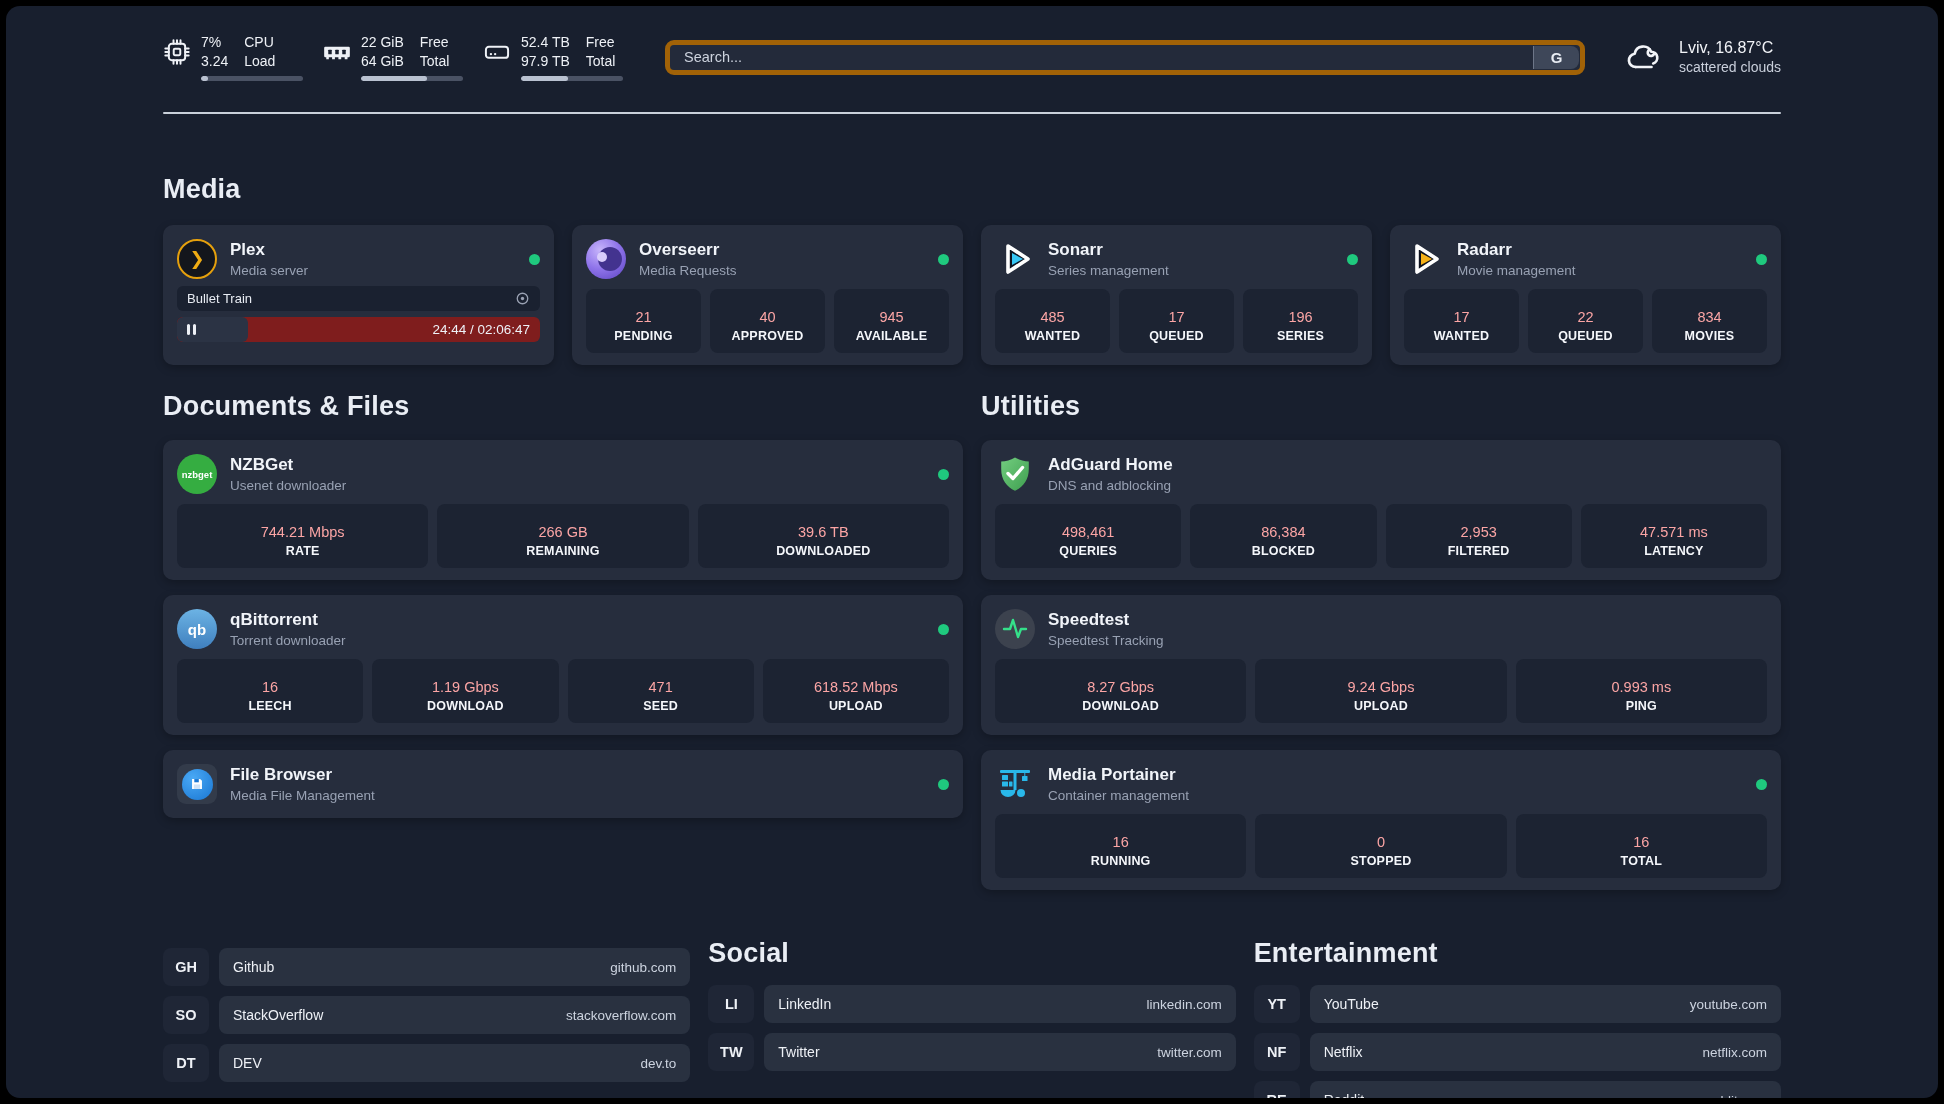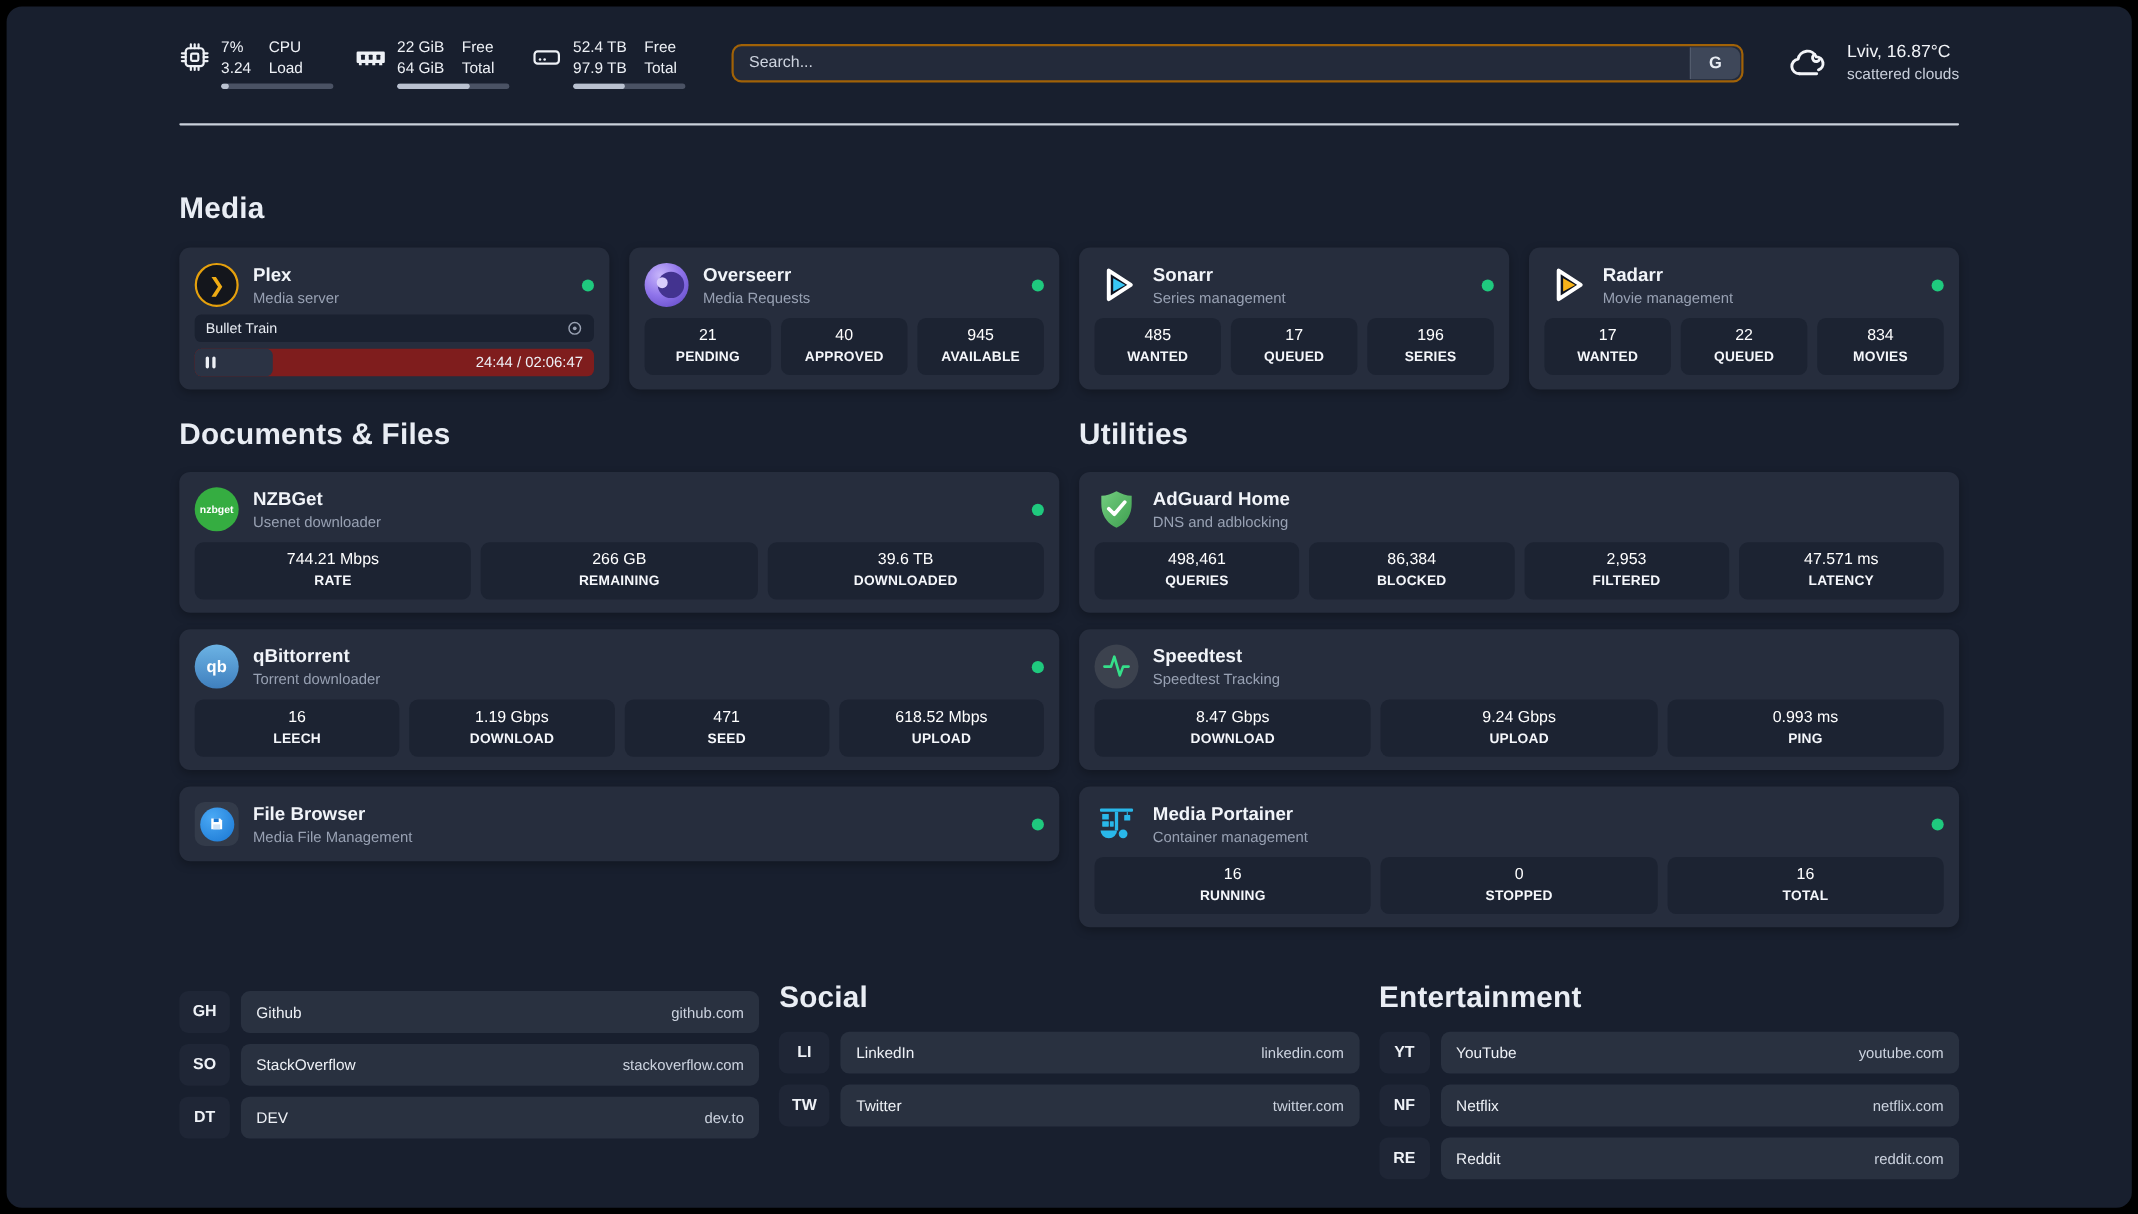--- a/index.html
+++ b/index.html
@@ -9,21 +9,21 @@
   
   .topbar { display:flex; align-items:center; margin:22px 157px 0 157px; height:58px; }
   .sys { display:flex; flex-direction:column; margin-right:20px; }
   .sys-row { display:flex; align-items:center; gap:10px; }
   .sys-icon { width:28px; height:28px; flex:none; color:#eef1f6; }
   .sys-col { display:flex; flex-direction:column; color:#eef1f6; font-size:14px; line-height:19px; }
   .sys-col.labs { margin-left:6px; }
   .sys-bar { margin-left:38px; margin-top:5px; width:102px; height:5px; border-radius:3px; background:#4a5264; overflow:hidden; }
   .sys-bar .fill { height:100%; background:#b9c1d0; border-radius:3px; }
 
-  .search { flex:1; position:relative; margin:0 36px 0 22px; height:35px; border:2px solid #a16207; border-radius:9px; background:#232a3a; display:flex; align-items:flex-start; }
+  .search { flex:1; position:relative; margin:0 36px 0 22px; height:35px; border:5px solid #a16207; border-radius:9px; background:#232a3a; display:flex; align-items:flex-start; }
   .search input { flex:1; height:100%; background:transparent; border:none; outline:none; padding:0 14px; font-size:14.5px; color:#e8ecf3; font-family:inherit; }
   .search input::placeholder { color:#cdd3de; }
   .search .engine { position:absolute; right:1px; top:1px; bottom:1px; width:46px; border:none; border-left:1px solid #6d7688; border-radius:0 8px 8px 0; background:#3e4759; color:#e8ecf3; font-size:15px; font-weight:700; cursor:pointer; font-family:inherit; }
 
   .weather { display:flex; align-items:center; gap:12px; }
   .weather svg { width:46px; height:40px; color:#f2f4f8; }
   .weather .w-main { font-size:16px; color:#f2f4f8; line-height:20px; }
   .weather .w-sub { font-size:14px; color:#c9cfdb; line-height:19px; }
 
   .divider { margin:26px 157px 0 157px; height:2px; background:#c9d0da; border-radius:2px; }
@@ -35,21 +35,21 @@
   
   .media-grid { display:grid; grid-template-columns:repeat(4,1fr); gap:18px; margin-top:20px; }
   .card { background:#262d3d; border-radius:10px; padding:12px 14px; box-shadow:0 3px 8px rgba(0,0,0,.25); cursor:pointer; }
   .card-header { display:flex; align-items:center; gap:13px; height:44px; }
   .titles .t { font-size:17px; font-weight:600; color:#f1f4f9; line-height:20px; }
   .titles .s { font-size:13.5px; color:#98a1b3; line-height:17px; margin-top:2px; }
   .dot { width:11px; height:11px; border-radius:50%; background:#1fc97e; margin-left:auto; flex:none; }
 
   .stats { display:flex; gap:9px; margin-top:8px; }
   .stat { flex:1; background:#1c2332; border-radius:8px; text-align:center; padding:7px 4px 8px; }
-  .stat .v { font-size:14.5px; color:#ffffff; line-height:19px; }
+  .stat .v { font-size:14.5px; color:#fca5a5; line-height:19px;margin-top:12px; }
   .stat .l { font-size:12.5px; font-weight:700; color:#f5f7fb; line-height:17px; margin-top:1px; letter-spacing:.2px; }
 
   
   .app-icon { width:40px; height:40px; flex:none; position:relative; }
   .icon-circle { width:40px; height:40px; border-radius:50%; display:flex; align-items:center; justify-content:center; }
   .plex-circle { background:#14161c; border:2px solid #e5a00d; color:#f0ac14; font-size:18px; font-weight:800; }
   .overseerr-circle { background:radial-gradient(circle at 35% 28%, #c7b5fb 0%, #8f74ea 48%, #5b43c0 100%); overflow:hidden; }
   .overseerr-circle::after { content:""; position:absolute; width:24px; height:24px; border-radius:50%; background:#43338f; right:4px; top:8px; }
   .overseerr-circle::before { content:""; position:absolute; width:10px; height:10px; border-radius:50%; background:#d9cdfc; left:11px; top:13px; z-index:1; }
   .nzbget-circle { background:#35ad41; color:#fff; font-size:9.5px; font-weight:700; }
@@ -435,21 +435,21 @@
                   </svg>
               </div>
             </div>
             <div class="titles">
               <div class="t">Speedtest</div>
               <div class="s">Speedtest Tracking</div>
             </div>
           </div>
           <div class="stats">
             <div class="stat">
-                <div class="v">8.47 Gbps</div>
+                <div class="v">8.27 Gbps</div>
                 <div class="l">DOWNLOAD</div>
               </div>
             <div class="stat">
                 <div class="v">9.24 Gbps</div>
                 <div class="l">UPLOAD</div>
               </div>
             <div class="stat">
                 <div class="v">0.993 ms</div>
                 <div class="l">PING</div>
               </div>

